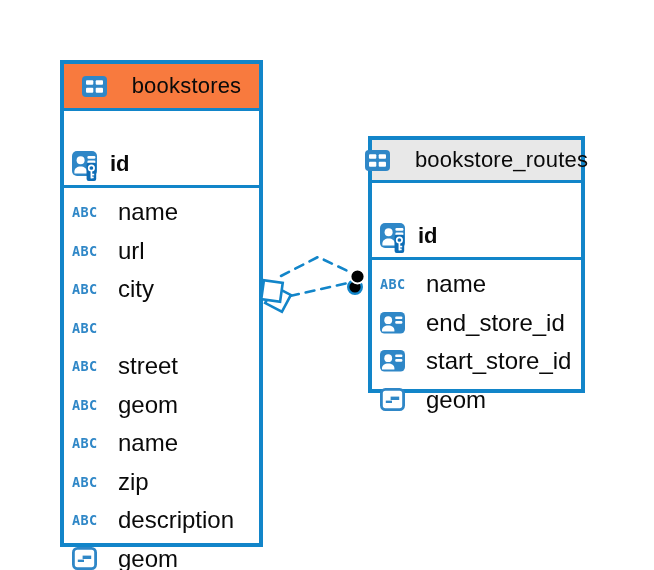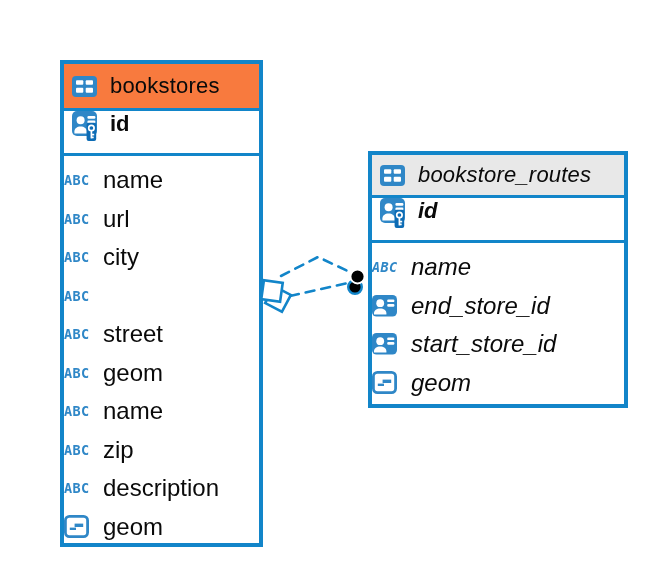--- a/index.html
+++ b/index.html
@@ -10,44 +10,46 @@
     color:var(--text,#0a0a0a);
     -webkit-font-smoothing:antialiased;
   }
   .entity{
     position:absolute;
     border:4px solid var(--accent,#1285C9);
     background:#fff;
     box-sizing:border-box;
   }
   .entity.left{left:60px;top:60px;width:203px;height:487px;}
-  .entity.right{left:368px;top:151px;width:260px;height:257px;font-style:italic;}
+  .entity.right{left:368px;top:136px;width:217px;height:257px;}
 
   .entity-header{
-    display:flex;align-items:center;gap:8px;
+    display:flex;align-items:center;gap:20px;
     padding:16px 8px;
     border-bottom:3px solid var(--accent,#1285C9);
     box-sizing:border-box;
+    justify-content:center;
   }
   .entity.left  .entity-header{height:47px;}
   .entity.right .entity-header{height:43px;}
   .entity-title{font-size:22px;letter-spacing:.2px;white-space:nowrap;}
 
   .pk-row{
-    display:flex;align-items:flex-start;gap:8px;
+    display:flex;align-items:center;gap:8px;
     padding:0 8px;height:45px;
     border-bottom:3px solid var(--accent,#1285C9);
     box-sizing:border-box;
+    margin-top:32px;
   }
   .pk-label{font-size:22px;font-weight:700;}
 
   .fields{padding:5px 0 4px;display:flex;flex-direction:column;}
   .field-row{
-    display:flex;align-items:center;gap:9px;
-    height:38.5px;padding:0 0;flex:none;
+    display:flex;align-items:center;gap:16px;
+    height:38.5px;padding:0 8px;flex:none;
   }
   .field-label{font-size:24px;white-space:nowrap;}
 
   .icon-slot{
     width:30px;flex:none;display:flex;align-items:center;justify-content:flex-start;
     overflow:visible;
   }
   .icon-slot svg{display:block;}
   .abc{
     font-weight:800;font-size:13.5px;letter-spacing:.4px;

